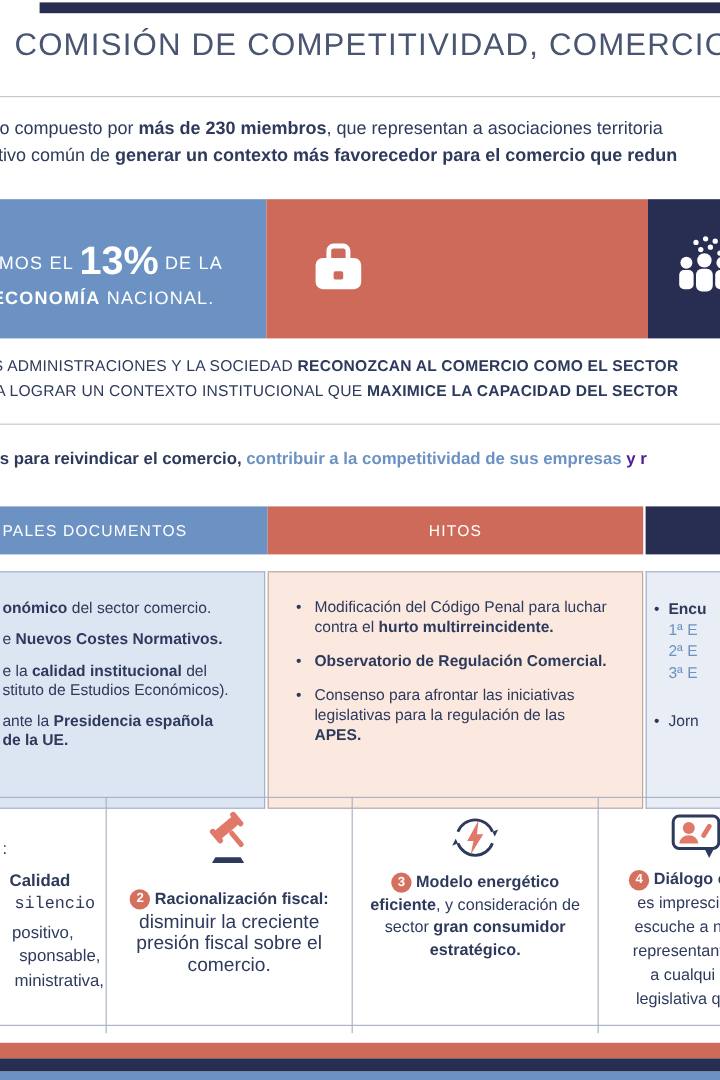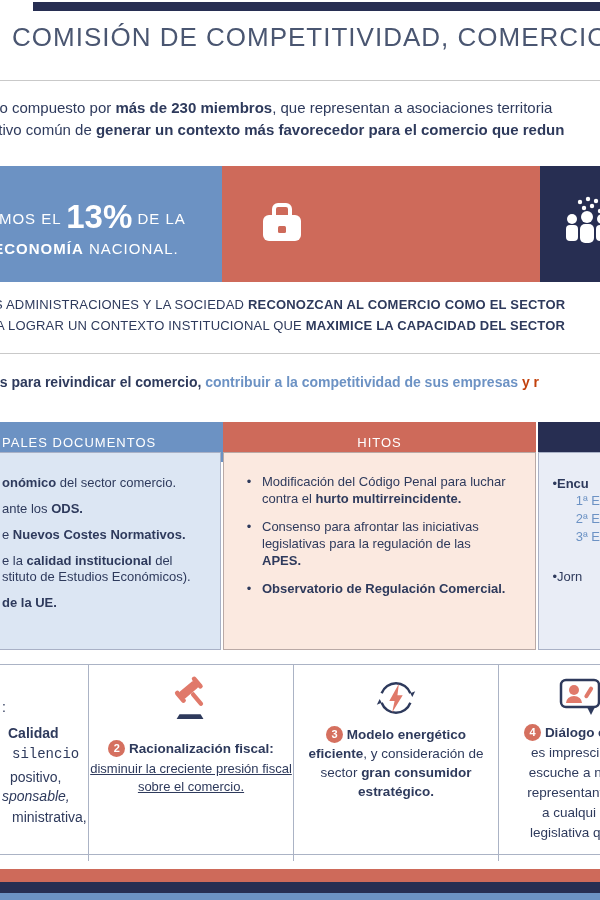--- a/index.html
+++ b/index.html
@@ -29,34 +29,34 @@
   .stat .big{font-size:33px;font-weight:700;letter-spacing:0;vertical-align:-4px;}
   .stat .l2{margin-top:4px;font-size:15px;letter-spacing:1px;}
   .stat-icon{position:absolute;}
   .briefcase{left:36px;top:34px;}
   .people{left:16px;top:28px;}
 
   .banner{font-size:13px;letter-spacing:.2px;white-space:nowrap;color:#2E3A5C;}
   .banner1{left:-6px;top:297px;} .banner2{left:-4px;top:318px;}
 
   .mixed{left:-8px;top:374px;font-size:14px;font-weight:700;white-space:nowrap;}
-  .mx-blue{color:#6C92C4;} .mx-coral{color:#c2410c;}
+  .mx-blue{color:#6C92C4;} .mx-coral{color:#4c1d95;}
 
   .colhead{top:422px;height:40px;color:#fff;font-size:13px;letter-spacing:1px;
            display:flex;align-items:center;white-space:nowrap;overflow:hidden;}
   .h-docs{left:0;width:221px;background:#6C92C3;padding-left:2px;}
   .h-hitos{left:223px;width:313px;background:#CE6A5A;justify-content:center;}
   .h-third{left:538px;width:62px;background:#272E52;}
 
-  .colbody{top:452px;height:198px;font-size:13px;box-sizing:border-box;overflow:hidden;}
+  .colbody{top:476px;height:198px;font-size:13px;box-sizing:border-box;overflow:hidden;}
   .bd-docs{left:0;width:221px;background:#DCE6F3;border:1px solid #A9B1C6;border-left:none;
            padding:22px 0 0 2px;}
   .bd-hitos{left:223px;width:313px;background:#FBE9E0;border:1px solid #B9A9A6;padding:20px 0 0 12px;}
   .bd-third{left:538px;width:62px;background:#E9EDF6;border:1px solid #A9B1C6;border-right:none;
-            padding:22px 0 12px 6px;text-align:right;}
+            padding:22px 0 12px 6px;}
   .doc-line{white-space:nowrap;line-height:16px;}
   .doc-gap{margin-bottom:10px;}
   .hi-item{display:flex;margin-bottom:11px;line-height:17px;}
   .hi-item::before{content:"•";width:26px;flex:none;text-align:center;color:#2E3A5C;}
   .hi-txt{width:250px;flex:none;}
   .th-item{display:flex;white-space:nowrap;line-height:17px;}
   .th-item::before{content:"•";width:12px;flex:none;color:#2E3A5C;}
   .ed{color:#6C92C4;margin-left:12px;line-height:18px;white-space:nowrap;}
   .th-jorn{margin-top:22px;}
 
@@ -70,21 +70,21 @@
   .p1{left:0;width:88px;}
   .p1 .frag{position:absolute;font-size:14px;white-space:nowrap;}
   .p2{left:89px;width:204px;text-align:center;}
   .p3{left:294px;width:204px;text-align:center;}
   .p4{left:499px;width:101px;}
   .icon-slot{margin-top:8px;height:50px;display:flex;align-items:center;justify-content:center;}
   .badge{display:inline-flex;width:17px;height:17px;border-radius:50%;background:#D5705F;
          color:#fff;font-size:11px;font-weight:700;align-items:center;justify-content:center;
          vertical-align:1px;}
   .ptitle{font-size:13.5px;margin-top:16px;line-height:19px;}
-  .pbody{font-size:13px;line-height:18px;margin:2px auto 0;width:204px;text-decoration:underline;}
+  .pbody{font-size:16px;line-height:18px;margin:2px auto 0;width:204px;}
   .p3 .pbody3{font-size:13.5px;line-height:19px;margin:2px auto 0;width:190px;}
   .p4 .icon-abs{position:absolute;left:60px;top:12px;}
   .p4 .plines{position:absolute;left:0;top:58px;width:140px;text-align:center;}
   .p4 .pl{font-size:13.5px;line-height:20px;white-space:nowrap;}
 
   .stripe{left:0;width:600px;}
   .st-coral{top:869px;height:13px;background:#CE6A5A;}
   .st-navy{top:882px;height:11px;background:#272E52;}
   .st-blue{top:893px;height:7px;background:#6C92C3;}
 </style>
@@ -149,36 +149,36 @@
     </div>
   <div class="abs colhead h-hitos">
       <span>HITOS</span>
     </div>
   <div class="abs colhead h-third">
       <span></span>
     </div>
 
   <div class="abs colbody bd-docs">
     <div class="doc-line doc-gap"><b>onómico</b><span> del sector comercio.</span></div>
-    <div class="doc-line doc-gap"><span>ante los </span><b>ODS.</b></div>
     <div class="doc-line doc-gap"><span>e </span><b>Nuevos Costes Normativos.</b></div>
     <div class="doc-line"><span>e la </span><b>calidad institucional</b><span> del</span></div>
     <div class="doc-line doc-gap"><span>stituto de Estudios Económicos).</span></div>
+    <div class="doc-line"><span>ante la </span><b>Presidencia española</b></div>
     <div class="doc-line"><b>de la UE.</b></div>
   </div>
 
   <div class="abs colbody bd-hitos">
     <div class="hi-item">
         <span class="hi-txt"><span>Modificación del Código Penal para luchar contra el </span><b>hurto multirreincidente.</b></span>
       </div>
     <div class="hi-item">
+        <span class="hi-txt"><b>Observatorio de Regulación Comercial.</b></span>
+      </div>
+    <div class="hi-item">
         <span class="hi-txt"><span>Consenso para afrontar las iniciativas legislativas para la regulación de las </span><b>APES.</b></span>
-      </div>
-    <div class="hi-item">
-        <span class="hi-txt"><b>Observatorio de Regulación Comercial.</b></span>
       </div>
   </div>
 
   <div class="abs colbody bd-third">
     <div class="th-item">
         <b>Encu</b>
       </div>
     <div class="ed">1ª E</div>
     <div class="ed">2ª E</div>
     <div class="ed">3ª E</div>
@@ -191,21 +191,21 @@
   <div class="abs gline gl-h gl-bot"></div>
   <div class="abs gline gl-v v1"></div>
   <div class="abs gline gl-v v2"></div>
   <div class="abs gline gl-v v3"></div>
 
   <div class="abs pcol p1">
     <div class="frag" style="left:2px;top:34px;">:</div>
     <div class="frag" style="left:8px;top:60px;font-weight:700;">Calidad</div>
     <div class="frag" style="left:12px;top:81px;font-family:Liberation Mono, monospace;">silencio</div>
     <div class="frag" style="left:10px;top:104px;">positivo,</div>
-    <div class="frag" style="left:2px;top:123px;font-style:italic;">sponsable,</div>
+    <div class="frag" style="left:16px;top:123px;">sponsable,</div>
     <div class="frag" style="left:12px;top:144px;">ministrativa,</div>
   </div>
 
   <div class="abs pcol p2">
     <div class="icon-slot">
       <svg width="46" height="46" viewBox="0 0 48 48">
         <g transform="rotate(-40 24 18)" fill="#E0796A">
           <rect x="14" y="10" width="20" height="9" rx="2"></rect>
           <rect x="10" y="7" width="5" height="15" rx="2.5"></rect>
           <rect x="33" y="7" width="5" height="15" rx="2.5"></rect>

